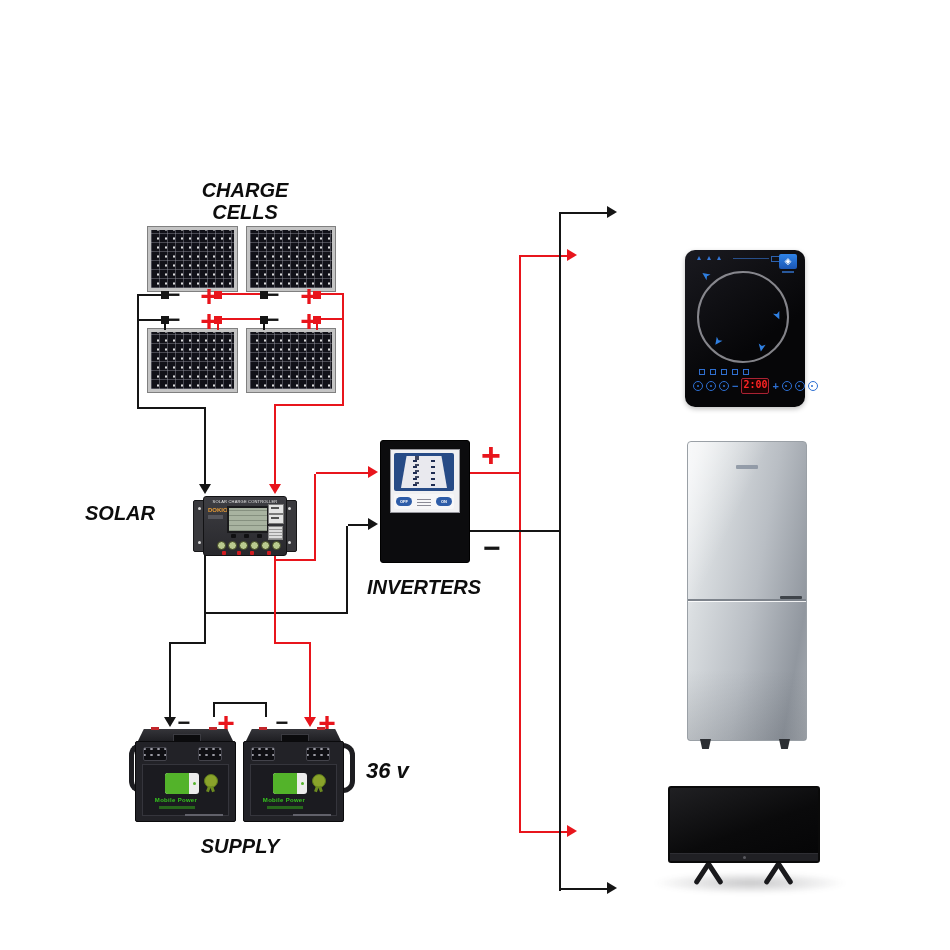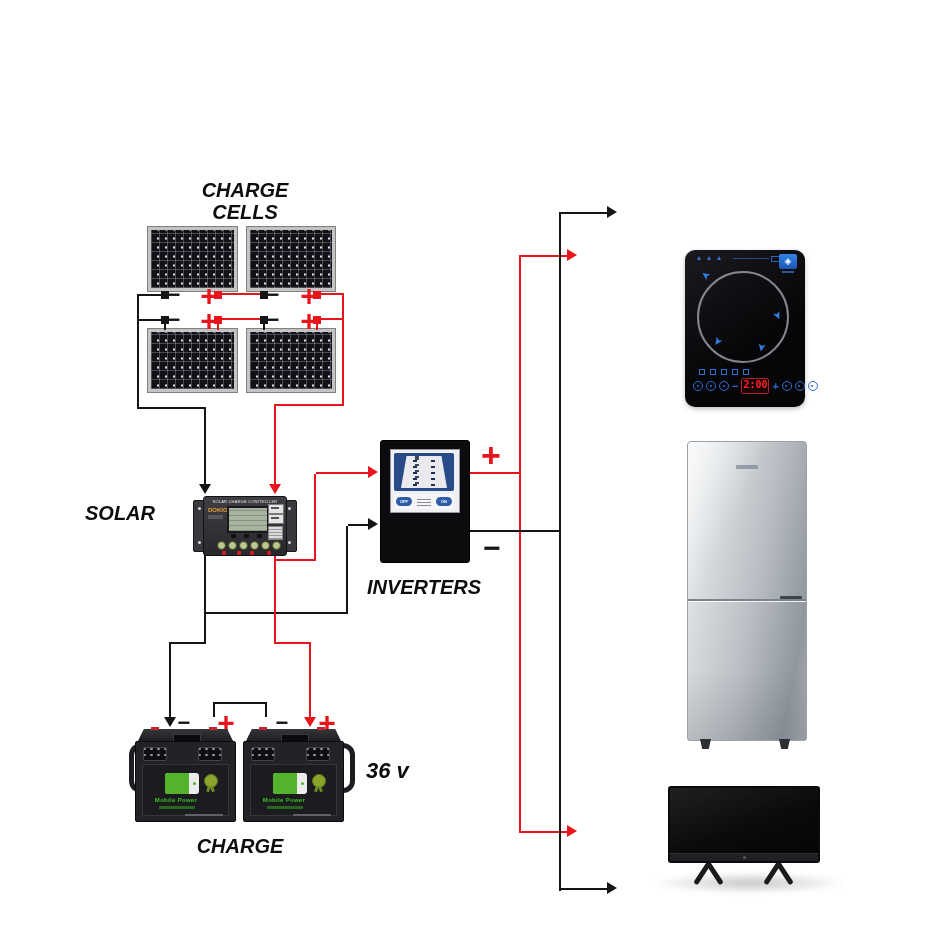--- a/index.html
+++ b/index.html
@@ -117,21 +117,21 @@
              background:radial-gradient(ellipse,rgba(40,40,46,.26),rgba(40,40,46,0) 70%);filter:blur(2px);}
 </style>
 </head>
 <body>
 
 <div id="canvas">
 
   <div class="lbl" style="left:169px;top:179px;width:152px;font-size:20px;">CHARGE CELLS</div>
   <div class="lbl" style="left:54px;top:502px;width:132px;font-size:20px;">SOLAR</div>
   <div class="lbl" style="left:358px;top:576px;width:132px;font-size:20px;">INVERTERS</div>
-  <div class="lbl" style="left:178px;top:835px;width:124px;font-size:20px;">CHARGE</div>
+  <div class="lbl" style="left:178px;top:835px;width:124px;font-size:20px;">SUPPLY</div>
   <div class="lbl" style="left:366px;top:759px;width:70px;font-size:22px;text-align:left;">36 v</div>
 
   <div class="pv" style="left:148px;top:227px;width:83px;height:58px;"></div>
   <div class="pv" style="left:247px;top:227px;width:82px;height:58px;"></div>
   <div class="pv" style="left:148px;top:329px;width:83px;height:57px;"></div>
   <div class="pv" style="left:247px;top:329px;width:82px;height:57px;"></div>
 
   <div class="wk" style="left:137px;top:294px;width:26px;height:2px;"></div>
   <div class="sq sqk" style="left:161px;top:291px;"></div>
   <span class="sym" style="left:166px;top:284px;width:16px;font-size:22px;">−</span>

